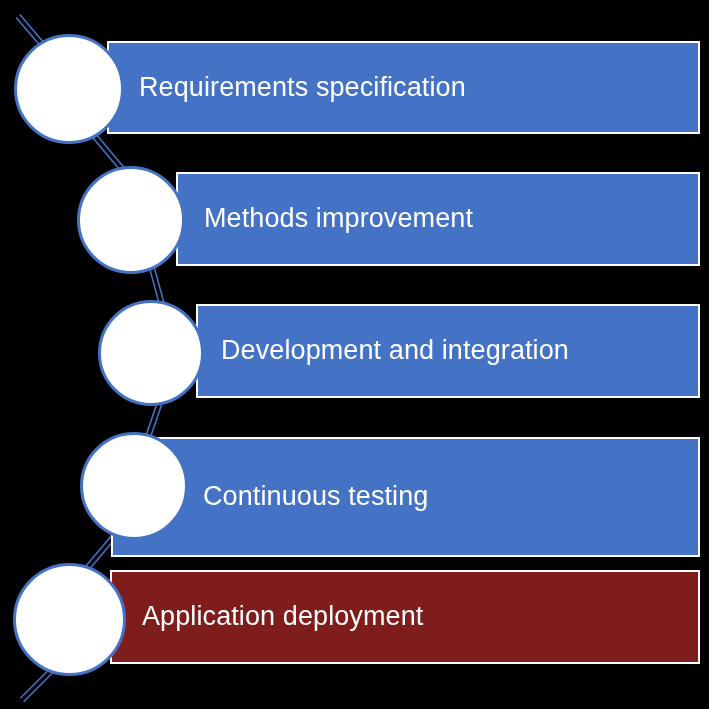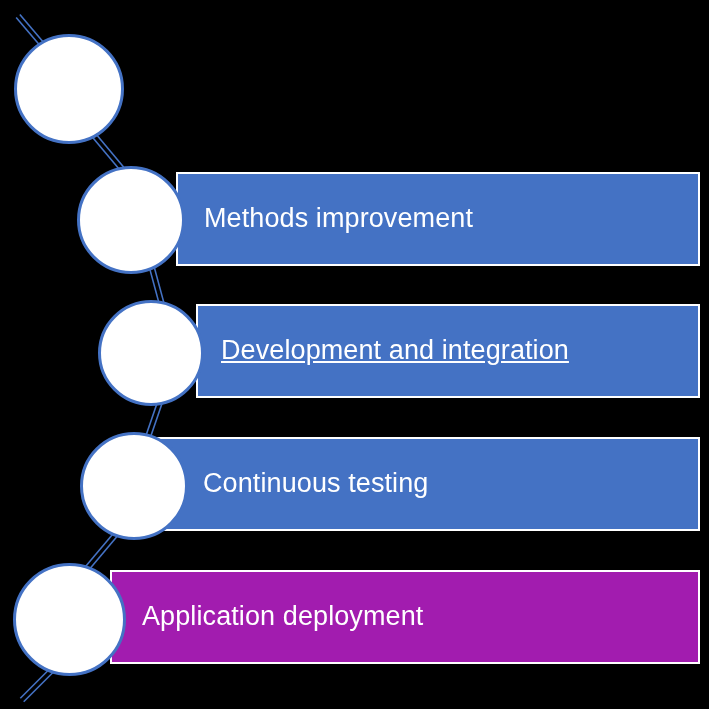--- a/index.html
+++ b/index.html
@@ -69,35 +69,38 @@
         <line x1="154.31687214326783" y1="267.37381833965736" x2="164.31687214326783" y2="304.37381833965736"></line>
         <line x1="157.72972972972974" y1="401.22162162162164" x2="145.72972972972974" y2="436.22162162162164"></line>
         <line x1="162.27027027027026" y1="402.77837837837836" x2="150.27027027027026" y2="437.77837837837836"></line>
         <line x1="114.16421312451908" y1="532.4540742101213" x2="82.16421312451908" y2="570.4540742101213"></line>
         <line x1="117.83578687548092" y1="535.5459257898787" x2="85.83578687548092" y2="573.5459257898787"></line>
         <line x1="60.30294372515229" y1="658.3029437251523" x2="20.302943725152286" y2="698.3029437251523"></line>
         <line x1="63.69705627484771" y1="661.6970562748477" x2="23.697056274847714" y2="701.6970562748477"></line>
       </g>
   </svg>
 
+  <div class="step-bar" style="left: 107px; top: 41px; width: 593px; height: 93px; background: rgb(68, 114, 196); border-color: rgb(255, 255, 255);">
+    <span class="step-label" style="margin-left: 30px; color: rgb(255, 255, 255);">Requirements specification</span>
+  </div>
   <div class="step-circle" style="left: 14px; top: 34px; width: 110px; height: 110px; background: rgb(255, 255, 255); border-color: rgb(68, 114, 196);"></div>
 
   <div class="step-bar" style="left: 176px; top: 172px; width: 524px; height: 94px; background: rgb(68, 114, 196); border-color: rgb(255, 255, 255);">
     <span class="step-label" style="margin-left: 26px; color: rgb(255, 255, 255); text-align: center;">Methods improvement</span>
   </div>
   <div class="step-circle" style="left: 77px; top: 166px; width: 108px; height: 108px; background: rgb(255, 255, 255); border-color: rgb(68, 114, 196);"></div>
 
   <div class="step-bar" style="left: 196px; top: 304px; width: 504px; height: 94px; background: rgb(68, 114, 196); border-color: rgb(255, 255, 255);">
-    <span class="step-label" style="margin-left: 23px; color: rgb(255, 255, 255); text-decoration: underline;">Development and integration</span>
+    <span class="step-label" style="margin-left: 23px; color: rgb(255, 255, 255);">Development and integration</span>
   </div>
   <div class="step-circle" style="left: 98px; top: 300px; width: 106px; height: 106px; background: rgb(255, 255, 255); border-color: rgb(68, 114, 196);"></div>
 
-  <div class="step-bar" style="left: 111px; top: 437px; width: 589px; height: 94px; background: rgb(68, 114, 196); border-color: rgb(255, 255, 255);">
+  <div class="step-bar" style="left: 111px; top: 437px; width: 589px; height: 120px; background: rgb(68, 114, 196); border-color: rgb(255, 255, 255);">
     <span class="step-label" style="margin-left: 90px; color: rgb(255, 255, 255);">Continuous testing</span>
   </div>
   <div class="step-circle" style="left: 80px; top: 432px; width: 108px; height: 108px; background: rgb(255, 255, 255); border-color: rgb(68, 114, 196);"></div>
 
-  <div class="step-bar" style="left: 110px; top: 570px; width: 590px; height: 94px; background: #a21caf; border-color: rgb(255, 255, 255);">
+  <div class="step-bar" style="left: 110px; top: 570px; width: 590px; height: 94px; background: #7f1d1d; border-color: rgb(255, 255, 255);">
     <span class="step-label" style="margin-left: 30px; color: rgb(255, 255, 255);">Application deployment</span>
   </div>
   <div class="step-circle" style="left: 13px; top: 563px; width: 113px; height: 113px; background: rgb(255, 255, 255); border-color: rgb(68, 114, 196);"></div>
 
 </div>
 
 </body></html>

